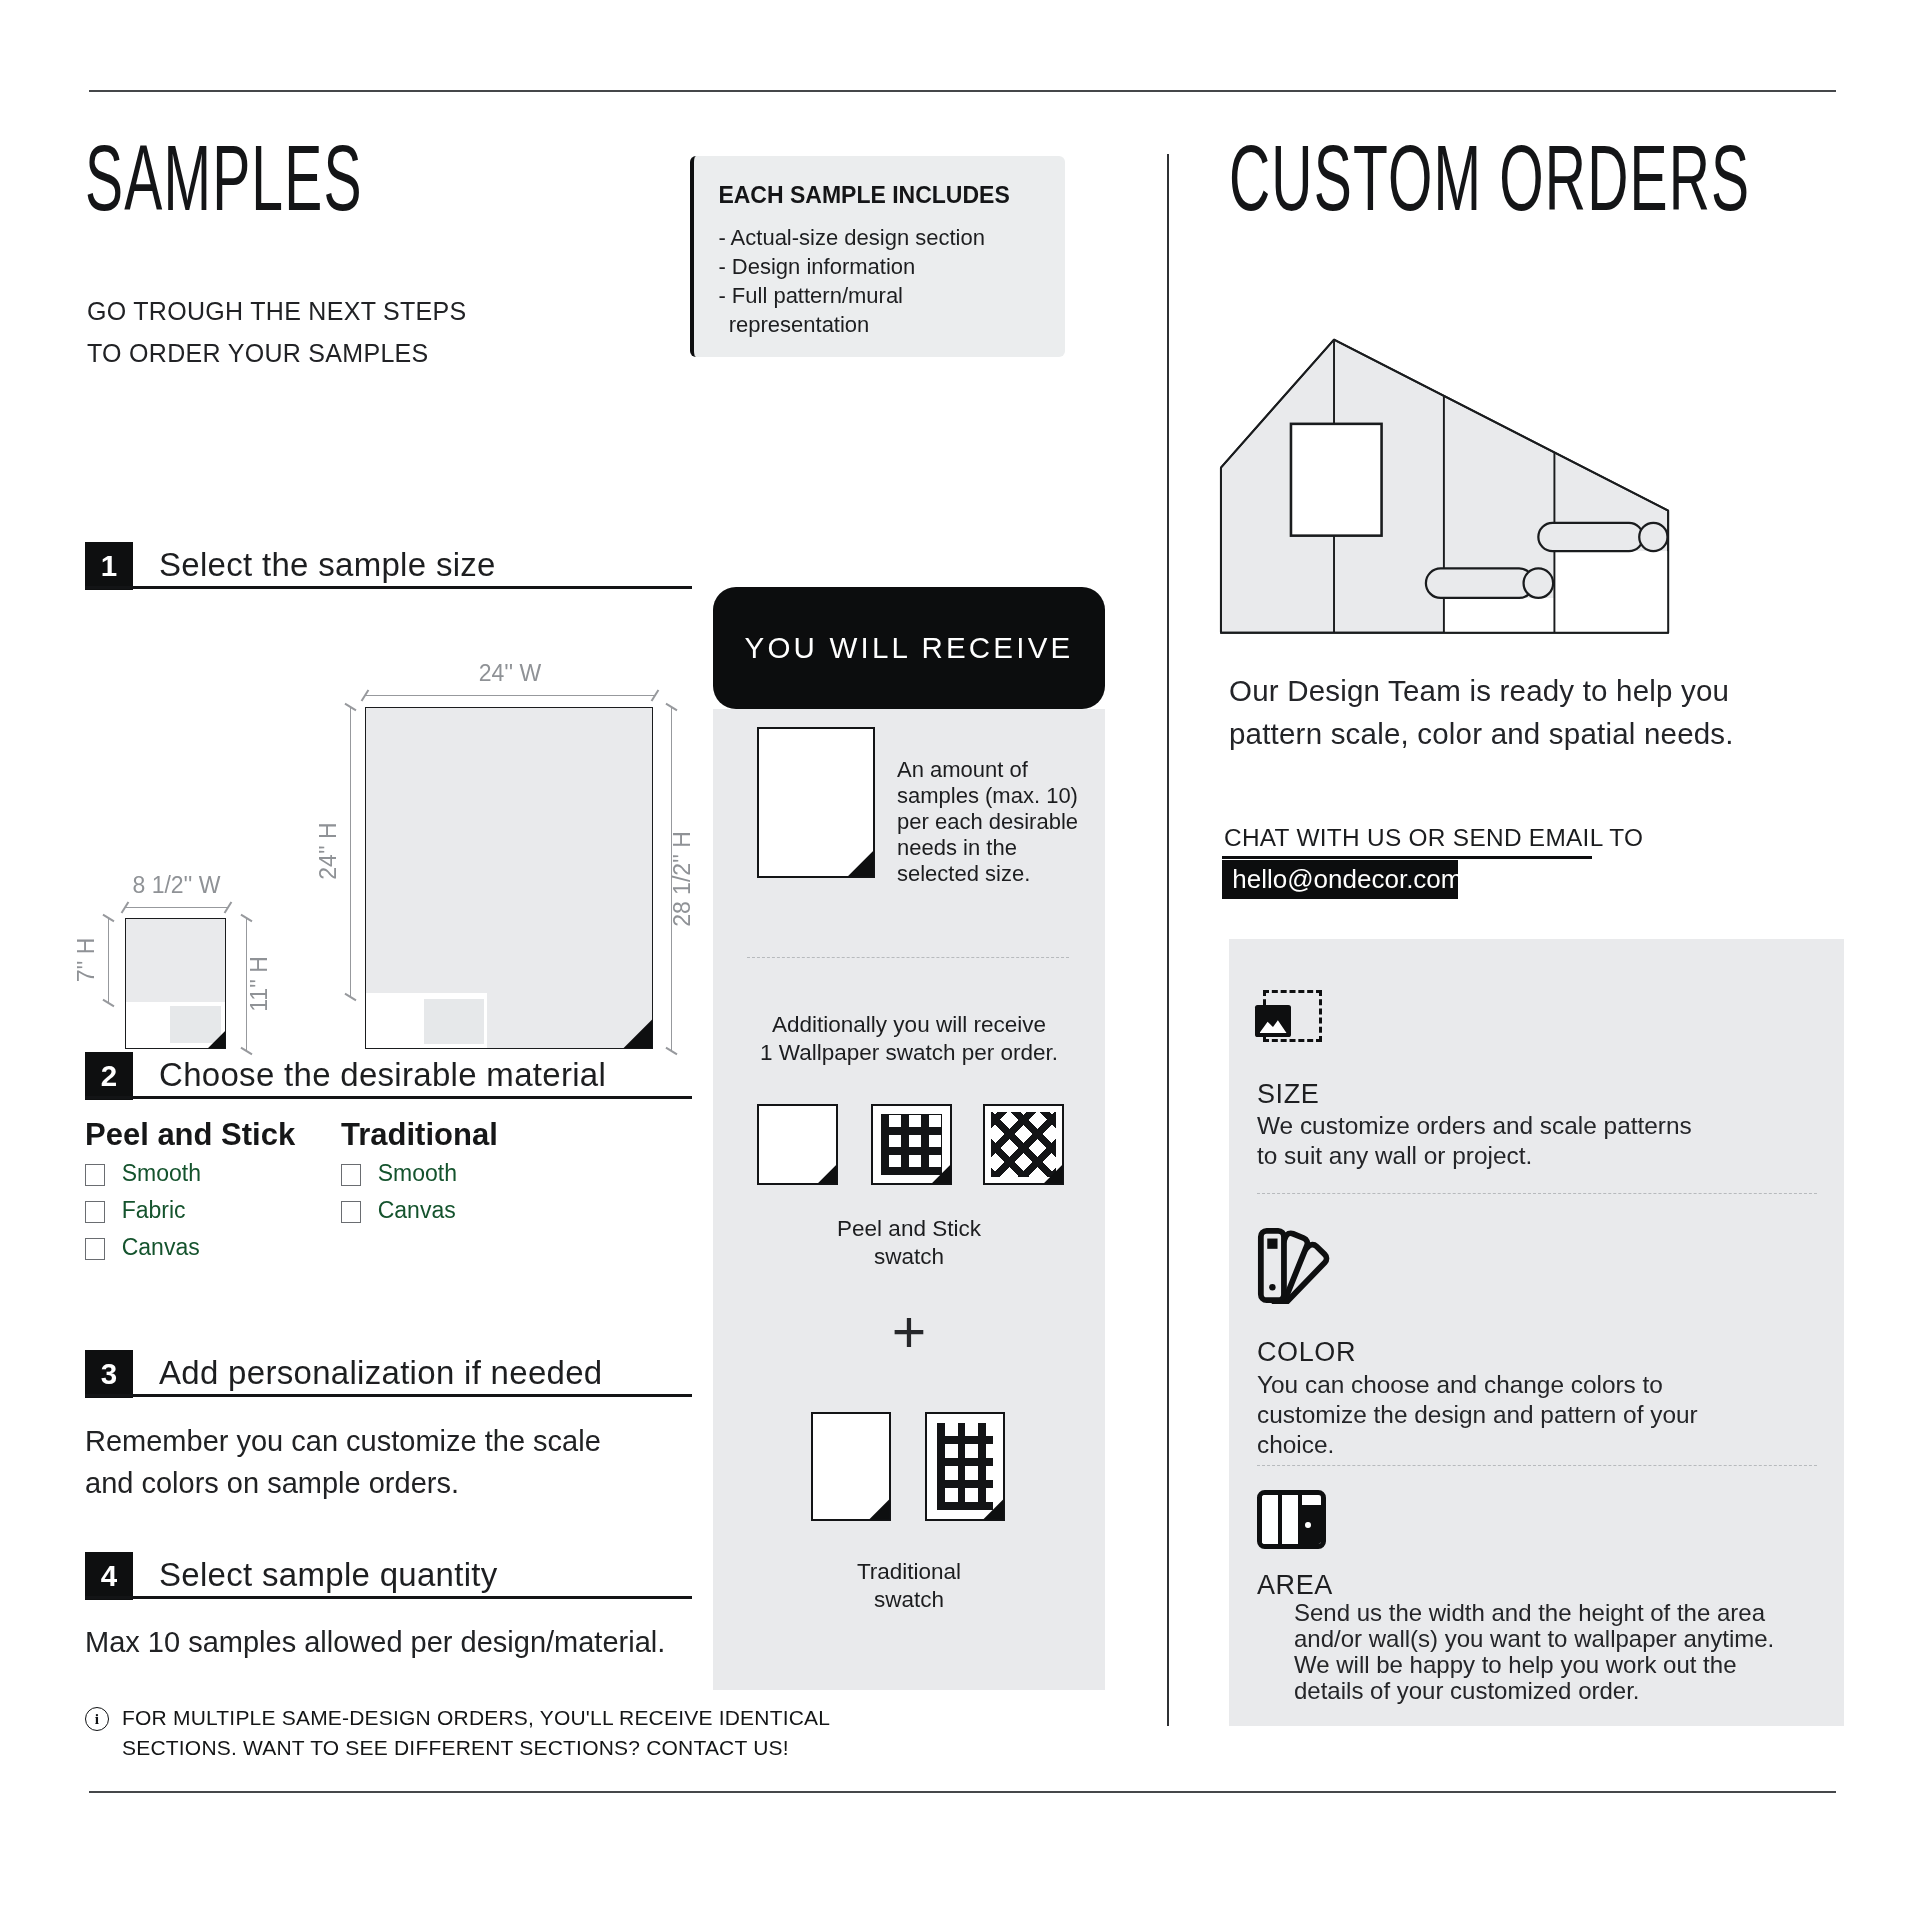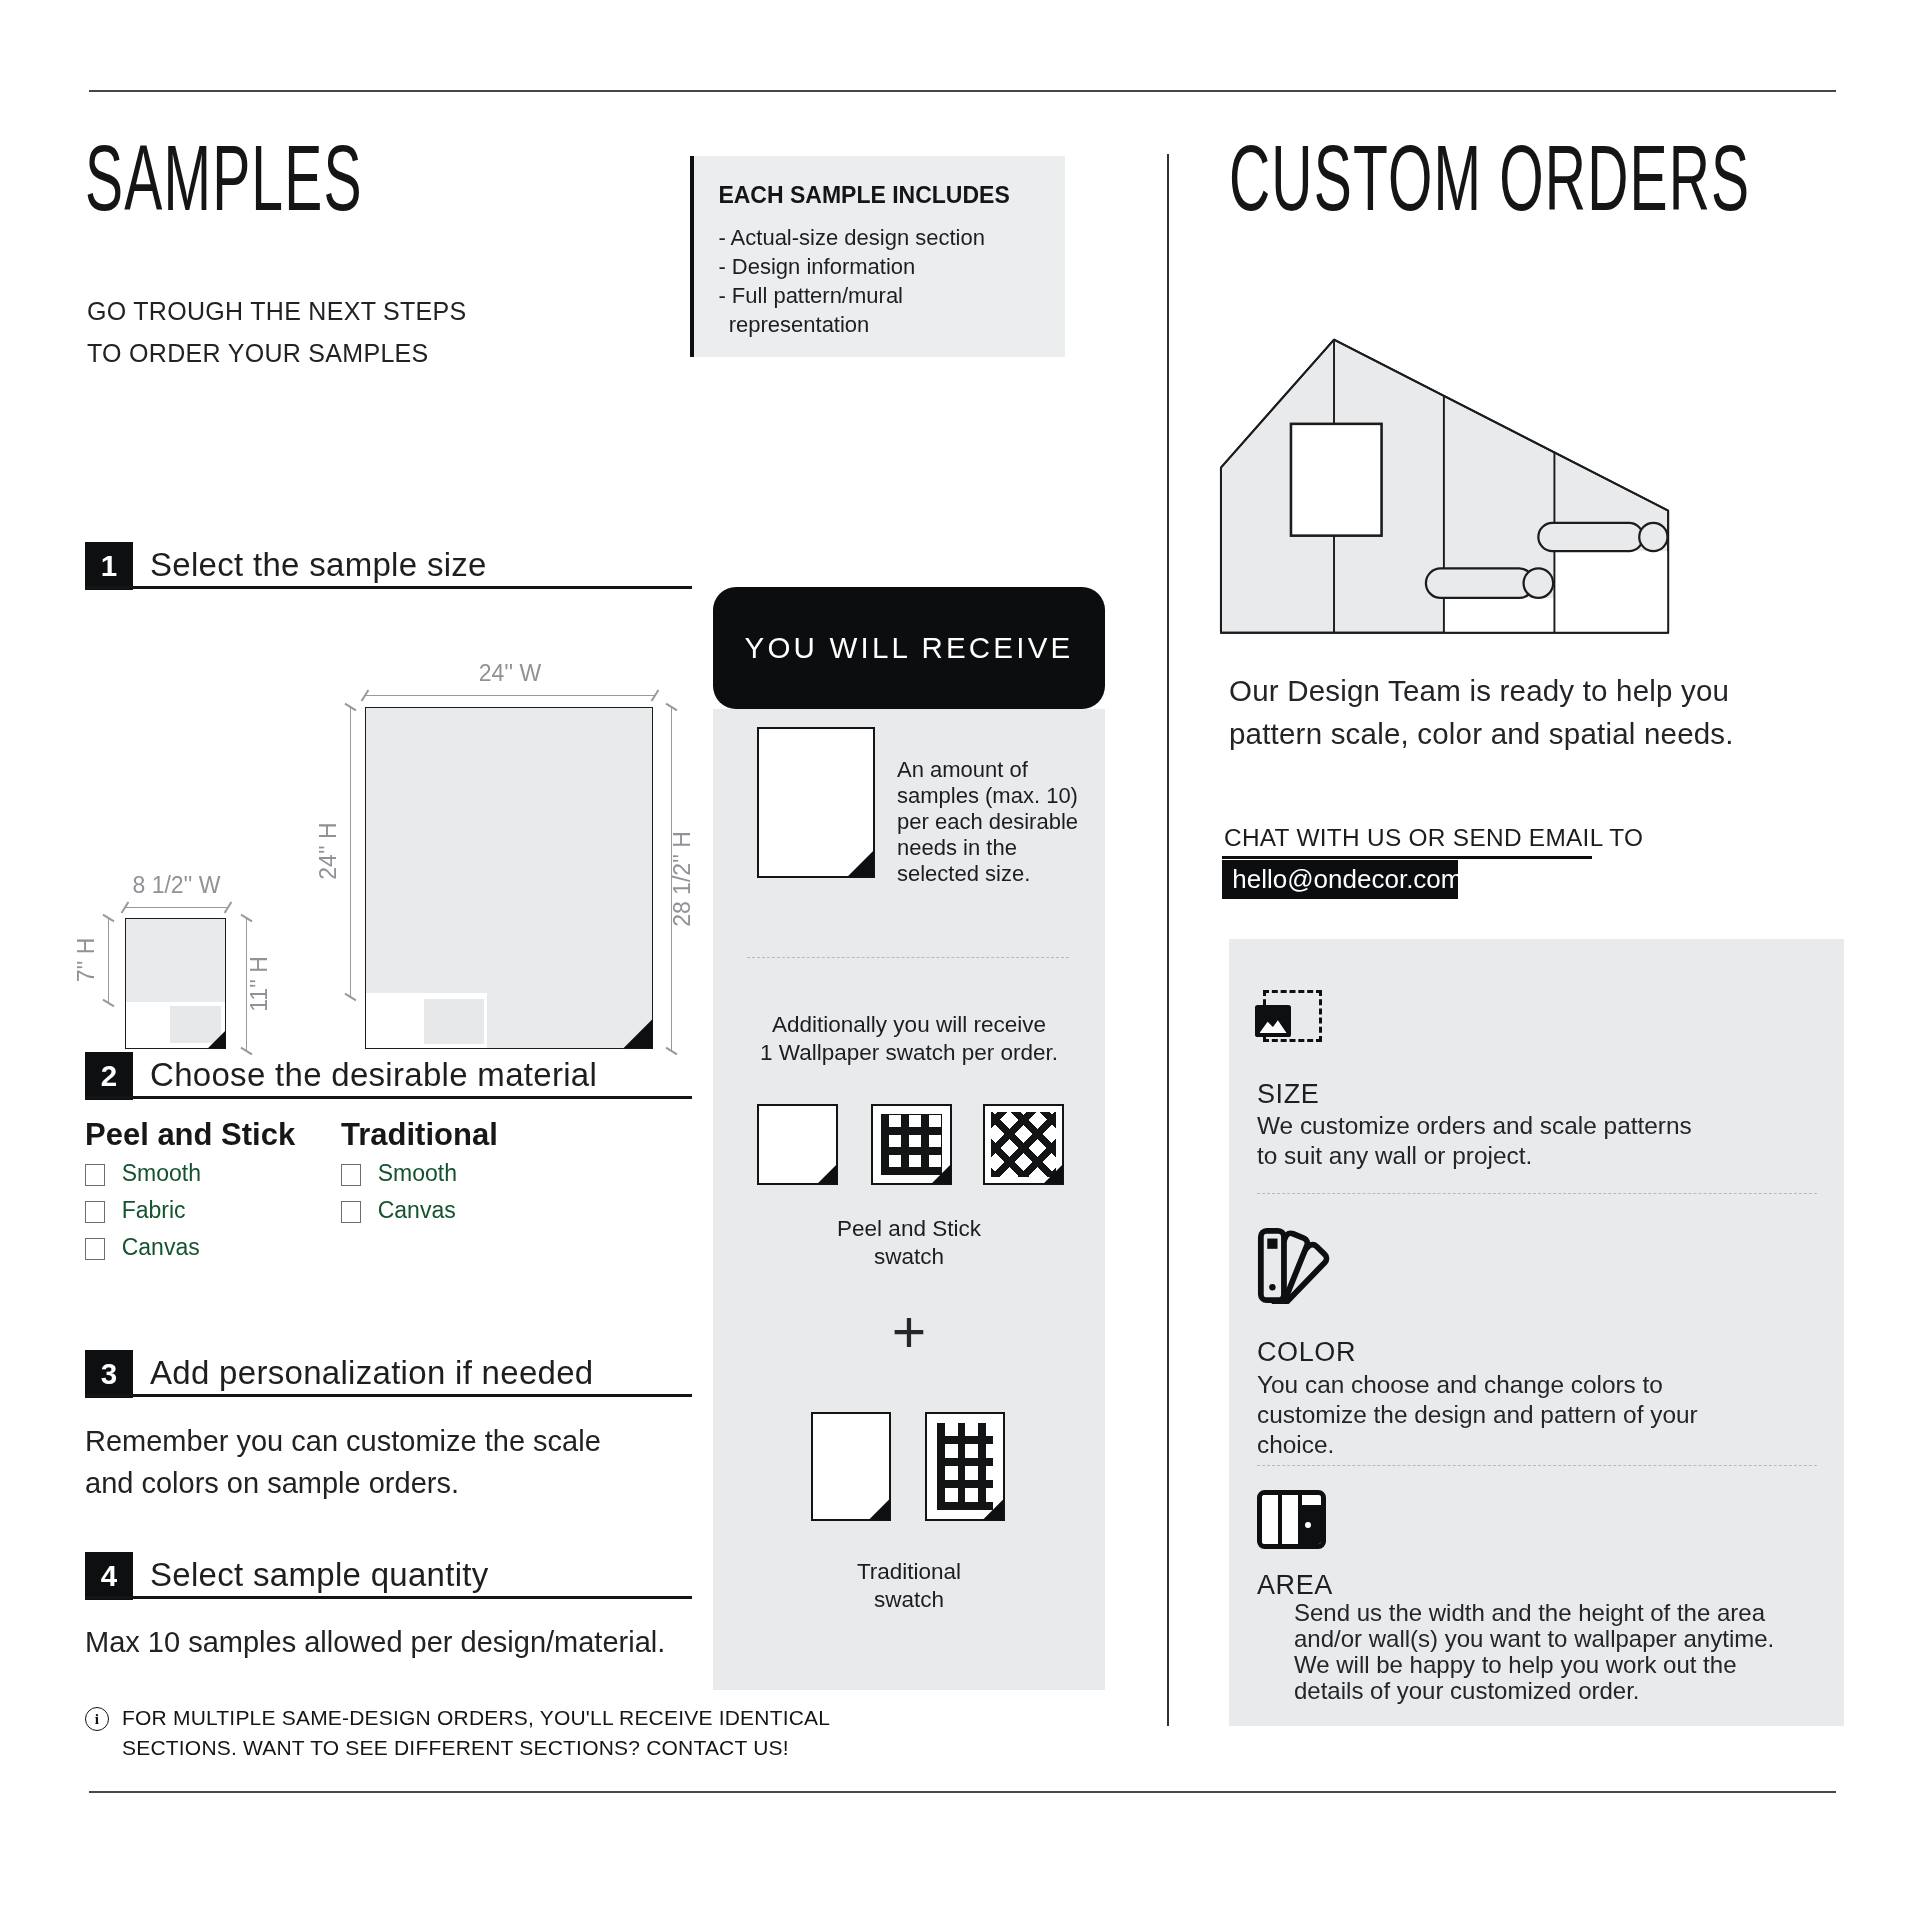--- a/index.html
+++ b/index.html
@@ -14,21 +14,21 @@
             transform:scaleX(.62);transform-origin:0 50%;white-space:nowrap;line-height:92px;}
 
   .subtitle{position:absolute;left:87px;top:290px;font-size:25px;line-height:42px;
             letter-spacing:0.3px;color:#212225;}
 
   
   .step{position:absolute;left:85px;width:607px;height:48px;}
   .step::after{content:"";position:absolute;left:0;bottom:0.6px;height:3.9px;width:100%;background:#131416;}
   .step .num{position:absolute;left:0;top:0;width:48px;height:48px;background:#0e0f10;color:#fff;
              font-size:29.5px;font-weight:700;display:flex;align-items:center;justify-content:center;}
-  .step .stitle{position:absolute;left:65px;top:0;font-size:33px;font-weight:300;line-height:46px;
+  .step .stitle{position:absolute;left:74px;top:0;font-size:33px;font-weight:300;line-height:46px;
                 color:#1d1e20;white-space:nowrap;letter-spacing:0.3px;}
 
   
   .srect{position:absolute;background:#e9eaec;border:1.9px solid #1a1c1e;}
   .strip{position:absolute;background:#fff;}
   .chip{position:absolute;background:#e6e8ea;}
   .fold{position:absolute;right:-0.6px;bottom:-0.6px;background:#0e0f10;clip-path:polygon(100% 0,100% 100%,0 100%);}
   .dim-h{position:absolute;height:1.3px;background:#97999d;}
   .dim-h::before,.dim-h::after{content:"";position:absolute;width:1.9px;height:13px;background:#97999d;
         transform:rotate(32deg);top:-5.8px;}
@@ -48,21 +48,21 @@
 
   .para{position:absolute;font-size:29px;line-height:42px;color:#212224;}
   .smallnote{position:absolute;left:85px;top:1703px;display:flex;align-items:flex-start;}
   .info-i{width:22px;height:22px;border:1.9px solid #101214;border-radius:50%;flex:none;margin-top:3.9px;
           display:flex;align-items:center;justify-content:center;
           font-family:"Liberation Serif","DejaVu Serif",serif;font-size:15.4px;font-weight:700;color:#101214;}
   .smallnote .txt{margin-left:13px;font-size:21px;line-height:30px;letter-spacing:0.2px;color:#141516;}
 
   
   .includes{position:absolute;left:690px;top:156px;width:375px;height:201px;background:#ebedee;
-            border-left:4.5px solid #0e0f10;box-sizing:border-box;padding:26px 0 0 24.4px;}
+            border-left:4.5px solid #0e0f10;box-sizing:border-box;padding:26px 0 0 24.4px;border-radius:6px;}
   .includes .ttl{font-size:23px;font-weight:700;color:#141517;margin-bottom:14px;}
   .includes .it{font-size:22px;line-height:29px;color:#1d1e20;}
   .includes .it.indent{padding-left:10.3px;}
 
   
   .banner{position:absolute;left:713px;top:587px;width:392px;height:122px;background:#0c0d0e;color:#fff;
           display:flex;align-items:center;justify-content:center;font-size:29.5px;letter-spacing:3.2px;border-radius:23px;}
   .panelmid{position:absolute;left:713px;top:709px;width:392px;height:981px;background:#e9eaec;}
   .sheet{position:absolute;background:#fff;border:2.6px solid #131416;}
   .midtxt{position:absolute;font-size:22px;line-height:26px;color:#1c1d1f;}

